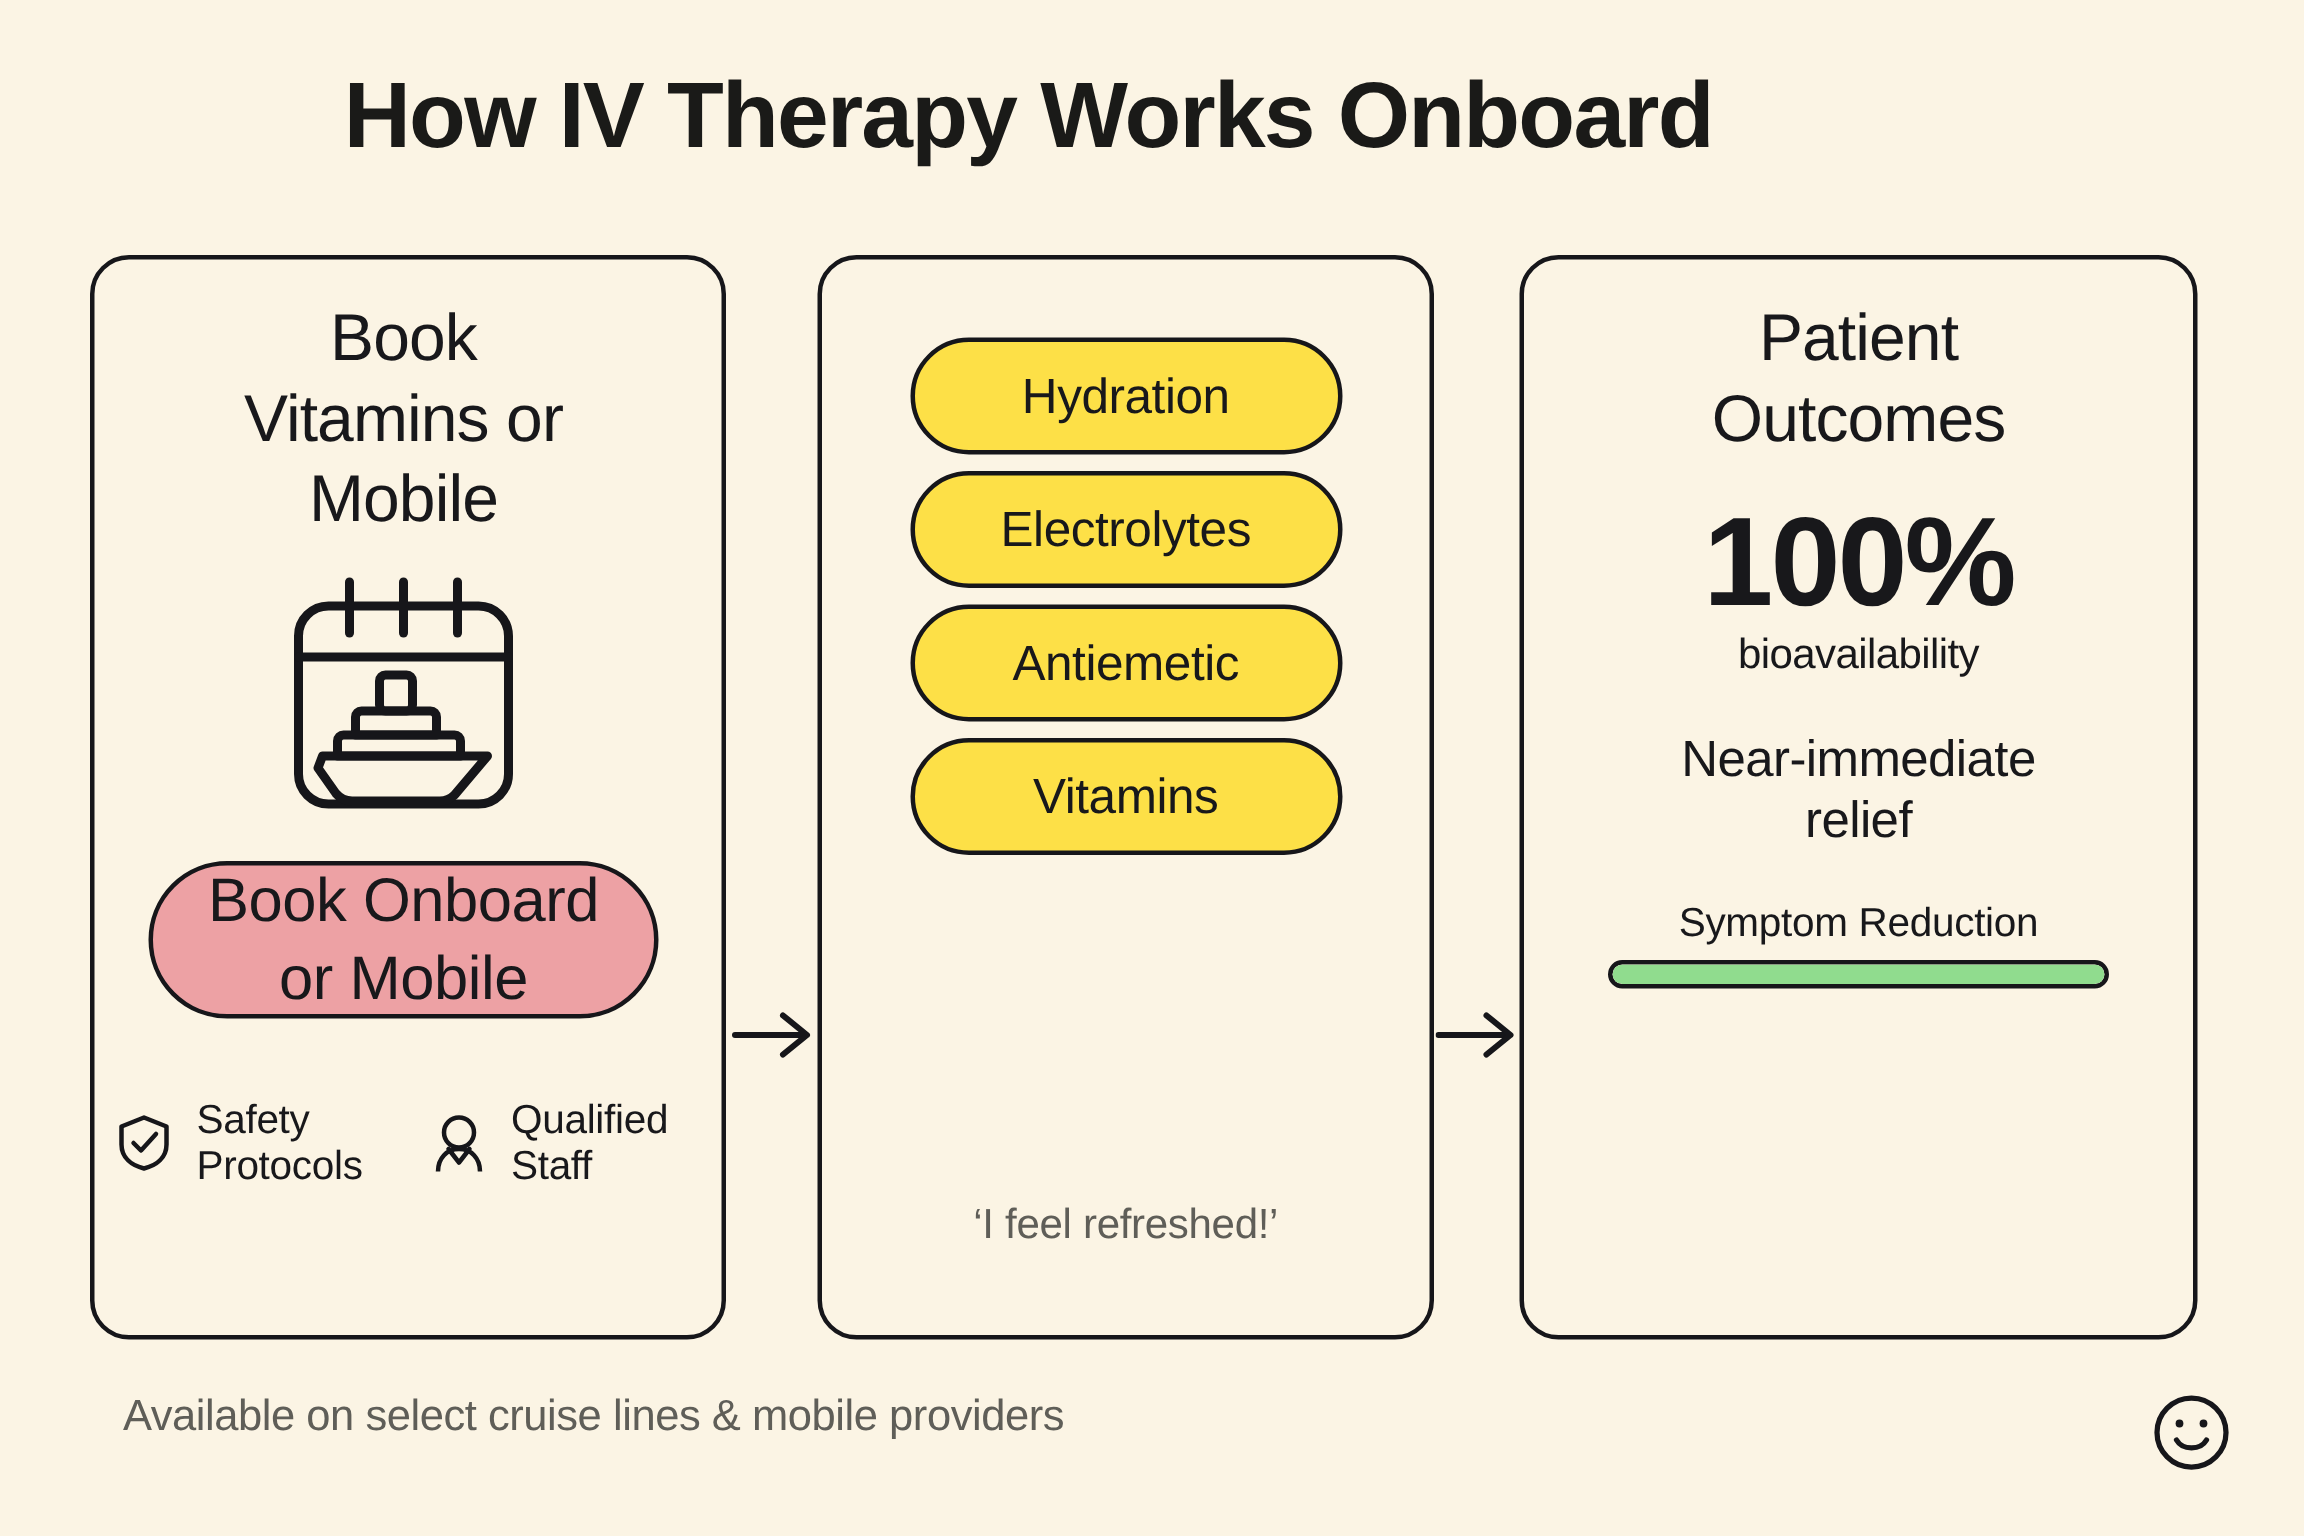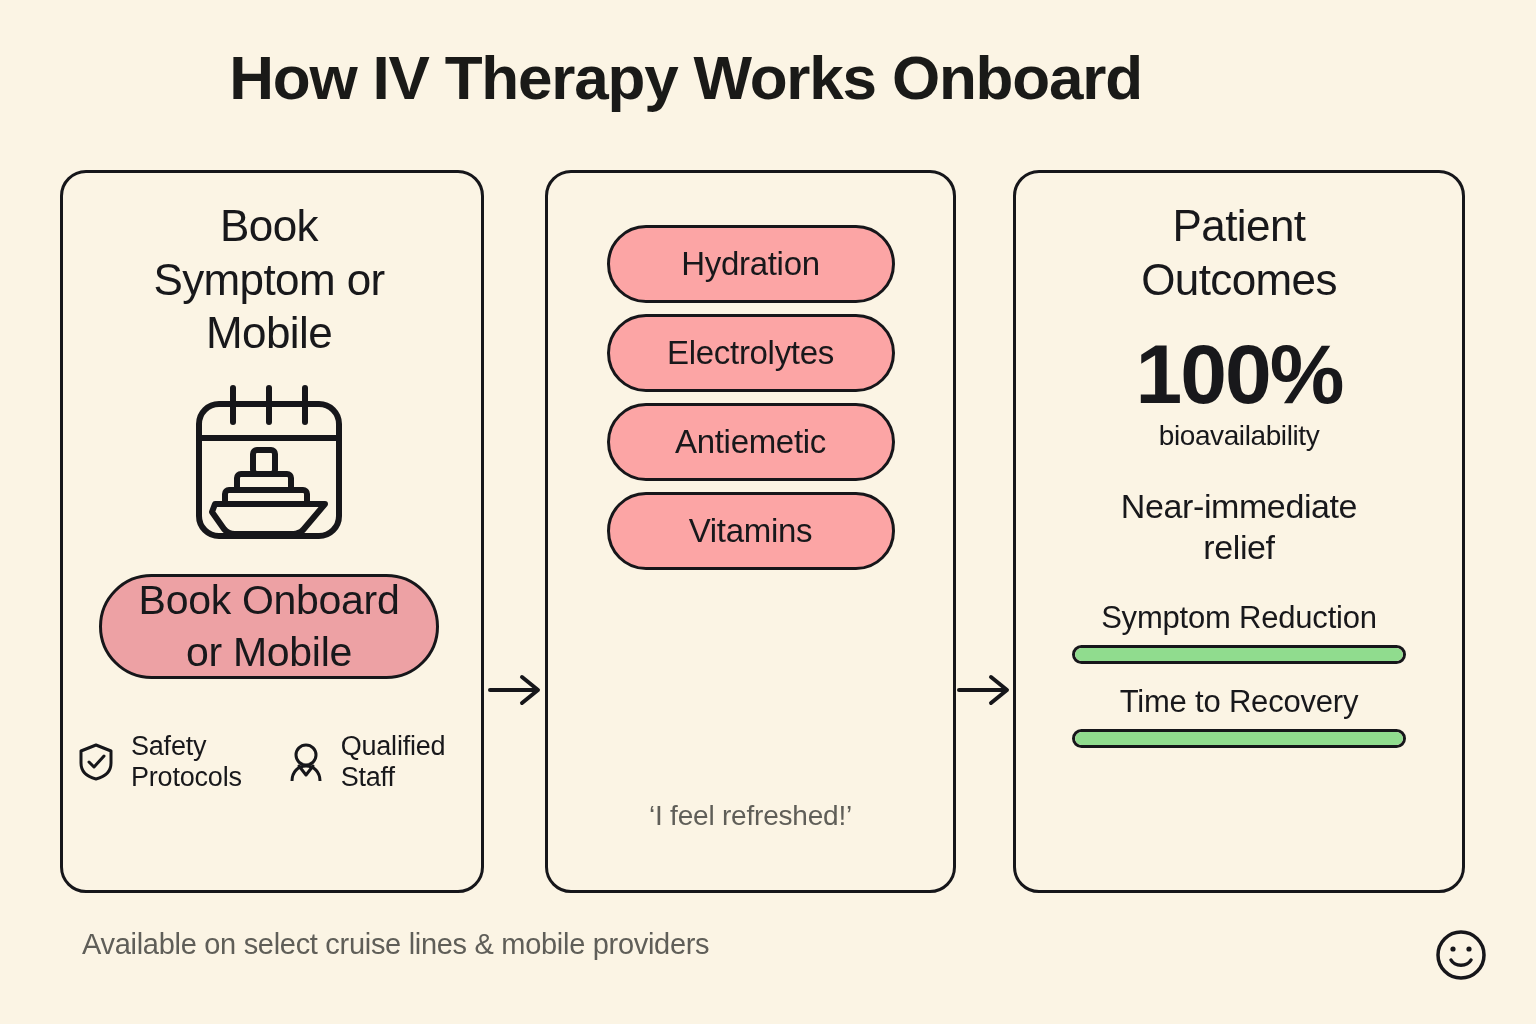--- a/index.html
+++ b/index.html
@@ -129,21 +129,21 @@
     gap: 11px;
     width: 100%;
     align-items: center;
   }
 
   .pill {
     width: 288px;
     height: 78px;
     border: 3px solid #16161A;
     border-radius: 42px;
-    background: #fca5a5;
+    background: #fde047;
     display: flex;
     align-items: center;
     justify-content: center;
     font-size: 33px;
     font-weight: 500;
     letter-spacing: -0.3px;
     color: #18181B;
   }
 
   .quote {
@@ -186,21 +186,21 @@
   .metrics {
     margin-top: 32px;
     width: 100%;
     display: flex;
     flex-direction: column;
     gap: 20px;
     align-items: center;
   }
 
   .metric-label {
-    font-size: 31px;
+    font-size: 27px;
     font-weight: 500;
     letter-spacing: -0.2px;
     color: #18181B;
     text-align: center;
     margin-bottom: 9px;
   }
 
   .bar-track {
     width: 334px;
     height: 19px;
@@ -238,21 +238,21 @@
 </head>
 <body>
 
 <div class="page-title">How IV Therapy Works Onboard</div>
 
 <div class="cards">
 
   <div class="card card-1">
     <div class="card-title">
       <div>Book</div>
-      <div>Symptom or</div>
+      <div>Vitamins or</div>
       <div>Mobile</div>
     </div>
 
     <div class="calendar-icon">
       <svg width="156" height="160" viewBox="0 0 156 160" fill="none" stroke="#16161A" stroke-width="6" stroke-linecap="round" stroke-linejoin="round">
 
         <line x1="42" y1="6" x2="42" y2="40"></line>
         <line x1="78" y1="6" x2="78" y2="40"></line>
         <line x1="114" y1="6" x2="114" y2="40"></line>
 
@@ -327,26 +327,20 @@
     </div>
 
     <div class="metrics">
       <div>
         <div class="metric-label">Symptom Reduction</div>
         <div class="bar-track">
           <div class="bar-fill" style="width: 100%;"></div>
         </div>
       </div>
 
-      <div>
-        <div class="metric-label">Time to Recovery</div>
-        <div class="bar-track">
-          <div class="bar-fill" style="width: 100%;"></div>
-        </div>
-      </div>
     </div>
   </div>
 
   <div class="arrow arrow-1">
     <svg width="60" height="40" viewBox="0 0 60 40" fill="none" stroke="#16161A" stroke-width="4" stroke-linecap="round" stroke-linejoin="round">
       <line x1="2" y1="20" x2="48" y2="20"></line>
       <polyline points="34,7 50,20 34,33"></polyline>
     </svg>
   </div>
 

